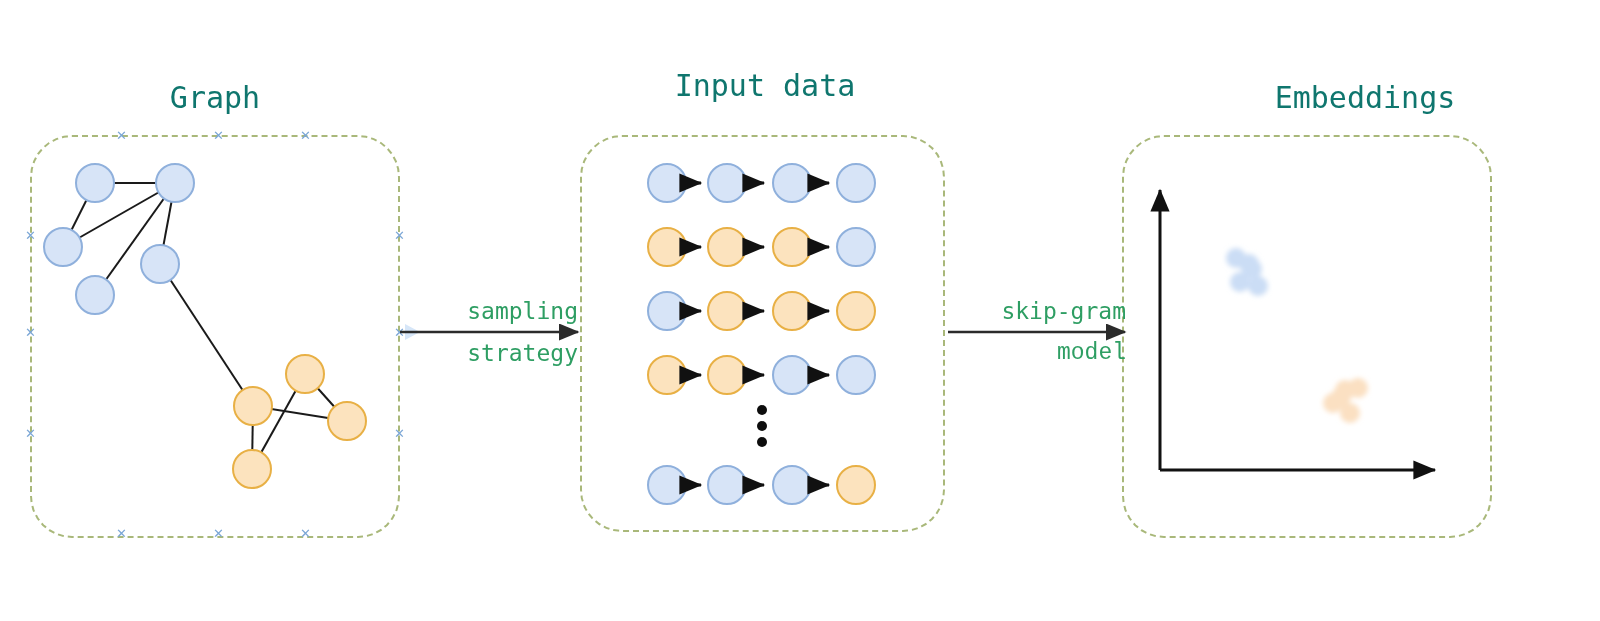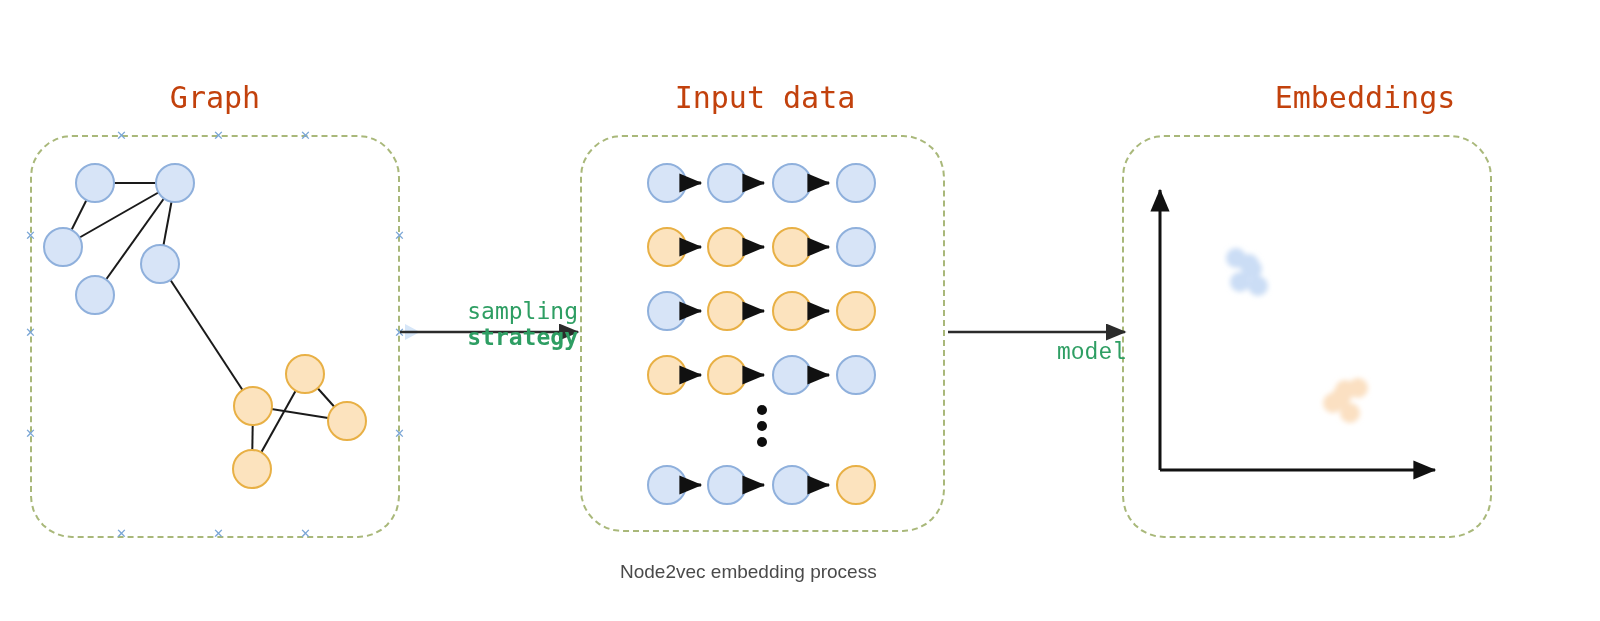--- a/index.html
+++ b/index.html
@@ -12,21 +12,21 @@
     width: 1600px;
     height: 621px;
     background: #ffffff;
     overflow: hidden;
     font-family: "Liberation Sans", sans-serif;
   }
   .panel-title {
     position: absolute;
     font-family: "DejaVu Sans Mono", "Liberation Mono", monospace;
     font-size: 30px;
-    color: #c2410c;
+    color: #0f766e;
     text-align: center;
     white-space: nowrap;
     letter-spacing: 0px;
   }
   .panel-box {
     position: absolute;
     border: 2px dashed #a9b87a;
     border-radius: 42px;
     box-sizing: border-box;
     background: transparent;
@@ -97,21 +97,21 @@
   .dot-orange { fill: #fbe0c2; }
   .ell-dot { fill: #0d0d0d; }
   .ghost-arrow { fill: #d6e6f8; }
 </style>
 </head>
 <body>
 
 <div id="root">
 
   <div class="panel-title" style="left:30px; top:80px; width:370px;">Graph</div>
-  <div class="panel-title" style="left:580px; top:80px; width:370px;">Input data</div>
+  <div class="panel-title" style="left:580px; top:68px; width:370px;">Input data</div>
   <div class="panel-title" style="left:1180px; top:80px; width:370px;">Embeddings</div>
 
   <div class="panel-box" style="left:30px; top:135px; width:370px; height:403px;"></div>
   <div class="panel-box" style="left:580px; top:135px; width:365px; height:397px;"></div>
   <div class="panel-box" style="left:1122px; top:135px; width:370px; height:403px;"></div>
 
   <div class="xmark" style="left:116px; top:129px;">✕</div>
   <div class="xmark" style="left:213px; top:129px;">✕</div>
   <div class="xmark" style="left:300px; top:129px;">✕</div>
   <div class="xmark" style="left:25px;  top:229px;">✕</div>
@@ -239,19 +239,19 @@
     <g filter="url(#soft)">
       <circle class="dot-orange" cx="1333" cy="403" r="10"></circle>
       <circle class="dot-orange" cx="1345" cy="390" r="10"></circle>
       <circle class="dot-orange" cx="1358" cy="388" r="10"></circle>
       <circle class="dot-orange" cx="1350" cy="413" r="10"></circle>
       <circle class="dot-orange" cx="1341" cy="397" r="10"></circle>
     </g>
   </svg>
 
   <div class="arrow-label" style="left:400px; top:298px; width:178px;">sampling</div>
-  <div class="arrow-label" style="left:400px; top:324px; width:178px;font-weight:bold;">strategy</div>
-
+  <div class="arrow-label" style="left:400px; top:340px; width:178px;">strategy</div>
+
+  <div class="arrow-label" style="left:948px; top:298px; width:178px;">skip-gram</div>
   <div class="arrow-label" style="left:948px; top:340px; width:178px;font-family:Liberation Mono, monospace;">model</div>
 
-  <div class="caption" style="left:620px; top:561px;">Node2vec embedding process</div>
 
 </div>
 
 </body></html>

